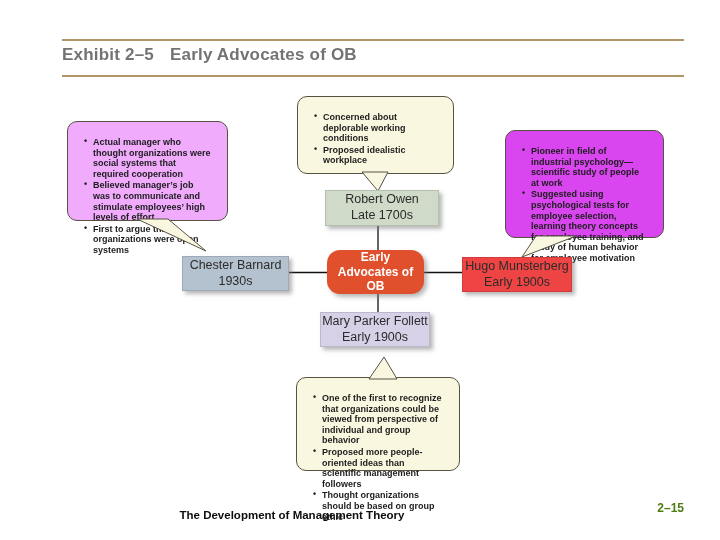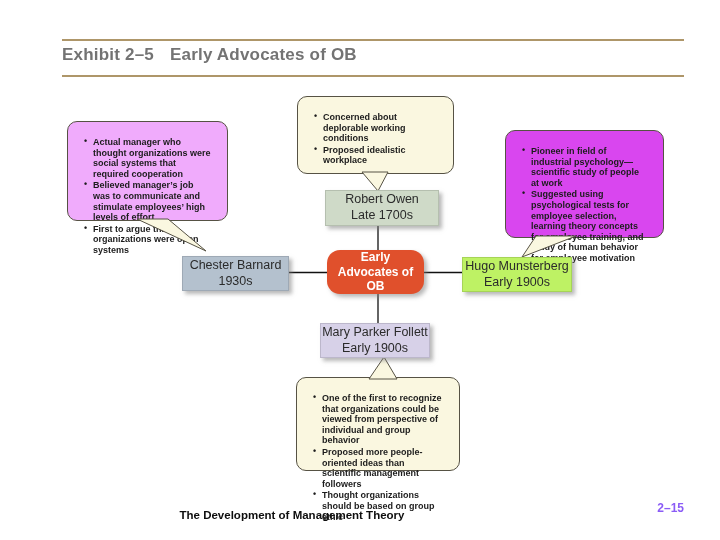--- a/index.html
+++ b/index.html
@@ -38,34 +38,34 @@
   
   .node{
     position:absolute;display:flex;flex-direction:column;align-items:center;justify-content:center;
     font-size:12.5px;line-height:1.25;color:#2b2b2b;text-align:center;z-index:3;
     border:1px solid rgba(0,0,0,.12);
     box-shadow:3px 3px 4px rgba(125,125,125,.55);
   }
   #node-owen{left:325px;top:190px;width:112px;height:34px;}
   #node-barnard{left:182px;top:256px;width:105px;height:33px;}
   #node-munsterberg{left:462px;top:257px;width:108px;height:33px;}
-  #node-follett{left:320px;top:323px;width:108px;height:33px;text-align:center;}
+  #node-follett{left:320px;top:312px;width:108px;height:33px;text-align:center;}
   #node-center{
     position:absolute;left:327px;top:250px;width:97px;height:44px;border-radius:13px;
     display:flex;align-items:center;justify-content:center;text-align:center;z-index:3;
     color:#ffffff;font-size:12px;font-weight:bold;line-height:1.2;padding:0 6px;
     box-sizing:border-box;box-shadow:3px 3px 4px rgba(125,125,125,.55);
   }
   
   #footer-text{
     position:absolute;left:0;top:509px;width:584px;text-align:center;
     font-size:11.5px;font-weight:bold;color:#0d0d0d;
   }
   #page-number{
-    position:absolute;right:36px;top:501px;font-size:12px;font-weight:bold;color:#8b5cf6;
+    position:absolute;right:36px;top:501px;font-size:12px;font-weight:bold;color:#4d7c0f;
   }
 </style>
 </head>
 <body>
 
 <div id="slide">
 
   <div id="rule-top" class="rule" style="background-color: rgb(174, 150, 105);"></div>
   <div id="title">
     <span class="t1">Exhibit 2–5</span><span class="t2">Early Advocates of OB</span>
@@ -111,21 +111,21 @@
   </svg>
 
   <div id="node-owen" class="node" style="background-color: rgb(207, 218, 200);">
     <span>Robert Owen</span>
     <span>Late 1700s</span>
   </div>
   <div id="node-barnard" class="node" style="background-color: rgb(180, 193, 206);">
     <span>Chester Barnard</span>
     <span>1930s</span>
   </div>
-  <div id="node-munsterberg" class="node" style="background-color: #bef264;">
+  <div id="node-munsterberg" class="node" style="background-color: #ef4444;">
     <span>Hugo Munsterberg</span>
     <span>Early 1900s</span>
   </div>
   <div id="node-follett" class="node" style="background-color: rgb(215, 209, 232);">
     <span>Mary Parker Follett</span>
     <span>Early 1900s</span>
   </div>
 
   <div id="node-center" style="background-color: rgb(224, 80, 44);">
     <span>Early Advocates of OB</span>

